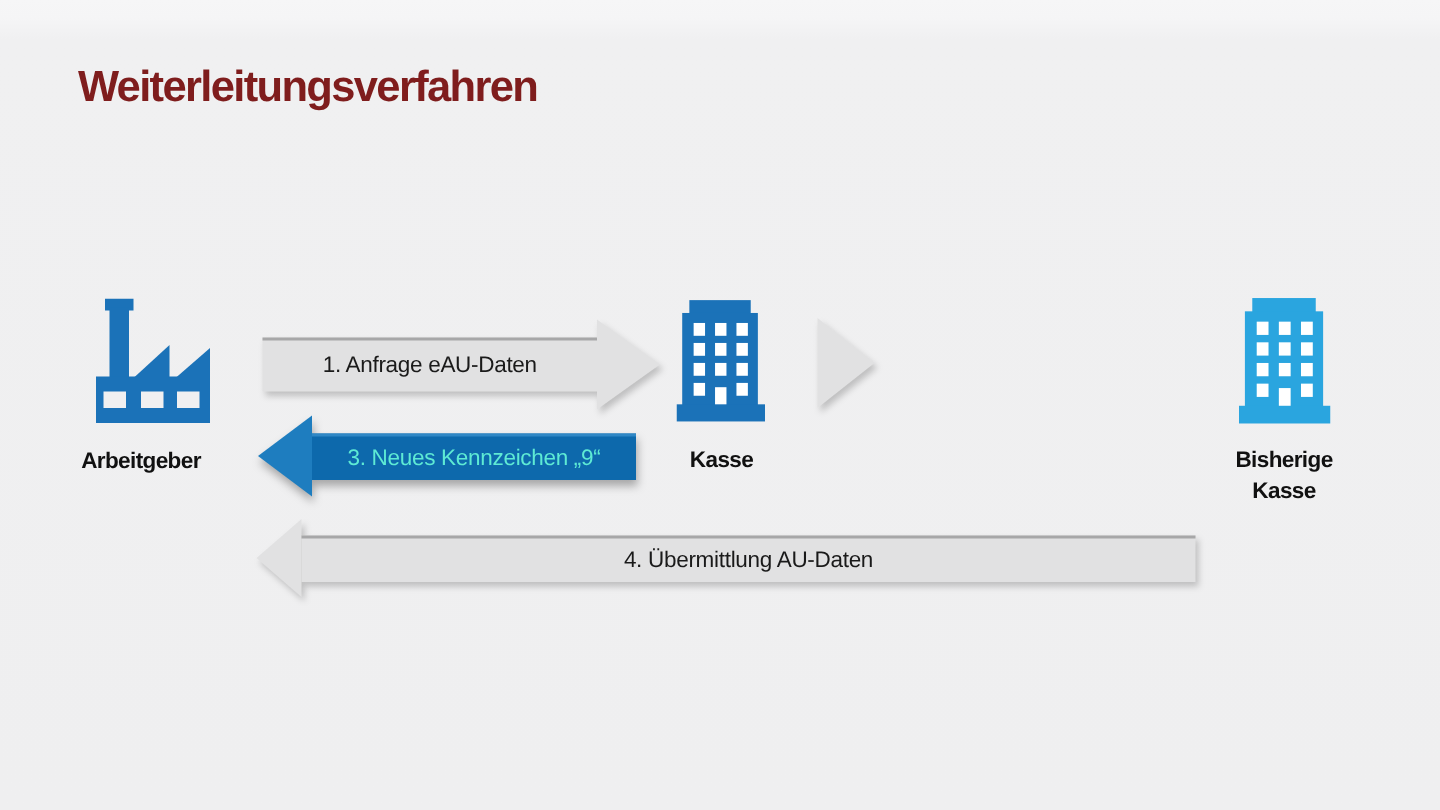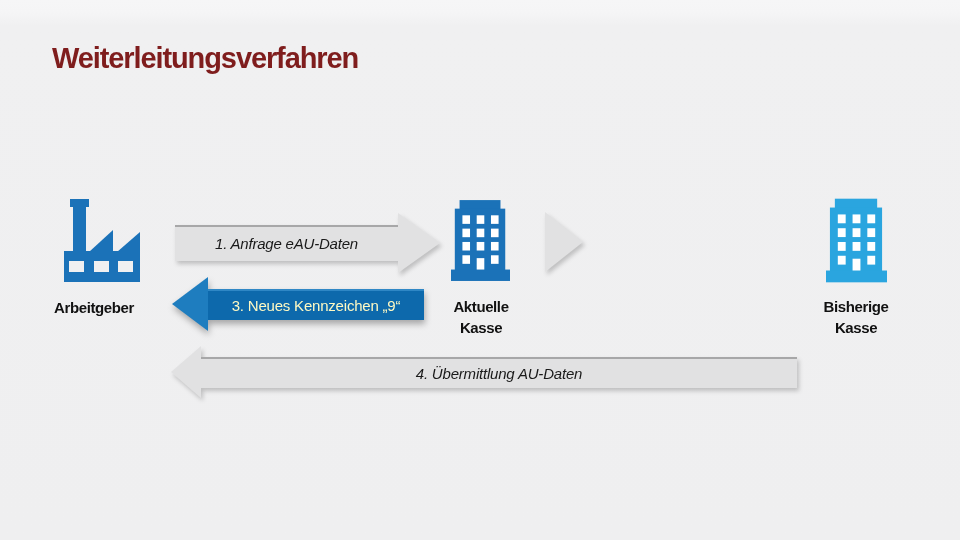--- a/index.html
+++ b/index.html
@@ -41,26 +41,25 @@
   .arrow-body {
     display: flex; align-items: center; justify-content: center;
     font-size: 15px;
     letter-spacing: -0.2px;
     white-space: nowrap;
   }
   .arrow-body.gray {
     background: #e1e1e2;
     border-top: 2px solid #a7a7a8;
     color: #1a1a1a;
-    font-style: italic;
   }
   .arrow-body.blue {
     background: #0d69ac;
     border-top: 2px solid #2f87c5;
-    color: #fef9c3;
+    color: #5eead4;
   }
 
   .head { width: 0; height: 0; }
   .head-right-gray {
     border-top: 30px solid transparent;
     border-bottom: 30px solid transparent;
     border-left: 42px solid #e1e1e2;
   }
   .head-right-gray.small {
     border-top: 30px solid transparent;
@@ -108,21 +107,20 @@
   <rect x="27" y="30" width="8" height="9" fill="#fff"></rect>
   <rect x="42" y="30" width="8" height="9" fill="#fff"></rect>
   <rect x="12" y="44" width="8" height="9" fill="#fff"></rect>
   <rect x="27" y="44" width="8" height="9" fill="#fff"></rect>
   <rect x="42" y="44" width="8" height="9" fill="#fff"></rect>
   <rect x="12" y="58" width="8" height="9" fill="#fff"></rect>
   <rect x="27" y="61" width="8" height="12" fill="#fff"></rect>
   <rect x="42" y="58" width="8" height="9" fill="#fff"></rect>
 </svg>
 <div class="abs node-label" style="left:406px; top:296px;">
-  <div>Aktuelle</div>
   <div>Kasse</div>
 </div>
 
 <svg class="abs" style="left:826px; top:198px;" width="61" height="86" viewBox="0 0 62 86" fill="currentColor" color="#2aa5df">
   <rect x="9" y="0" width="43" height="10"></rect>
   <rect x="4" y="9" width="53" height="67"></rect>
   <rect x="0" y="73" width="62" height="12"></rect>
   <rect x="12" y="16" width="8" height="9" fill="#fff"></rect>
   <rect x="27" y="16" width="8" height="9" fill="#fff"></rect>
   <rect x="42" y="16" width="8" height="9" fill="#fff"></rect>

